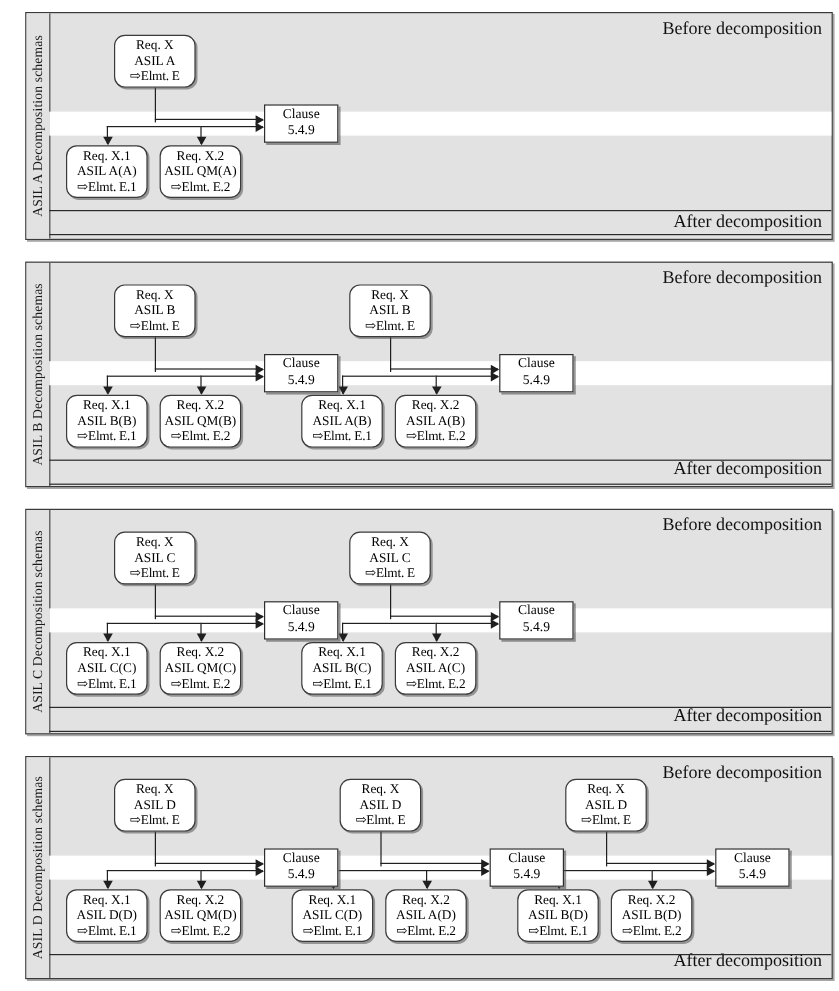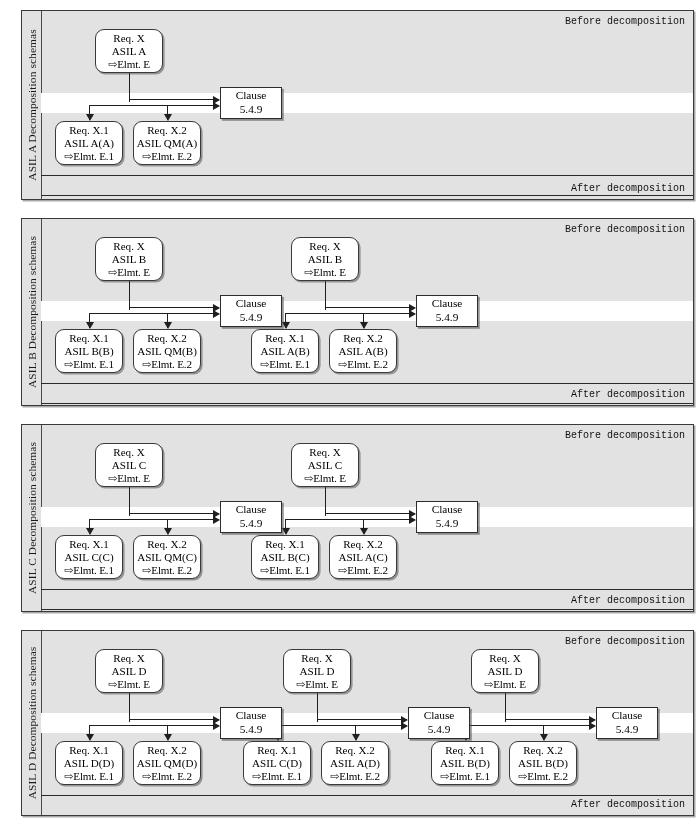--- a/index.html
+++ b/index.html
@@ -43,23 +43,22 @@
     left:19px;right:0;
     background:#ffffff;
   }
   .bandline{
     position:absolute;left:0;right:0;height:0;
     border-top:1.5px solid #2a2a2a;
   }
 
   .zlabel{
     position:absolute;
-    font-size:10px;color:#111;
+    font-size:15px;color:#111;
     white-space:nowrap;
-    font-family:Liberation Mono, monospace;
   }
 
   
   .req{
     position:absolute;
     box-sizing:border-box;
     background:#fff;
     border:1.2px solid #3a3a3a;
     border-radius:9px;
     box-shadow:1.6px 1.6px 0 rgba(70,70,70,.5);

